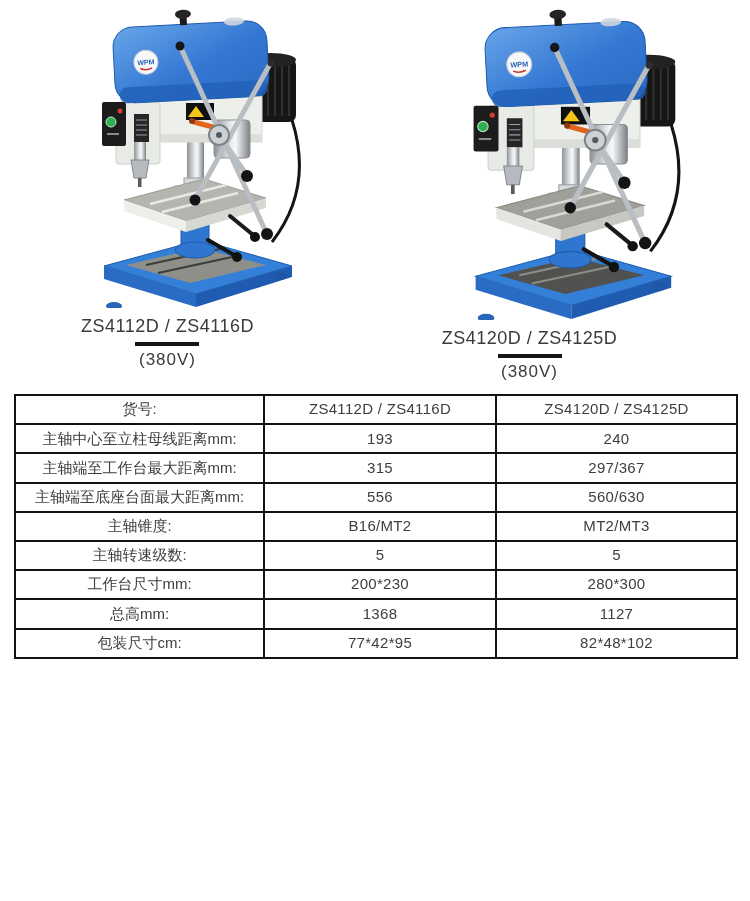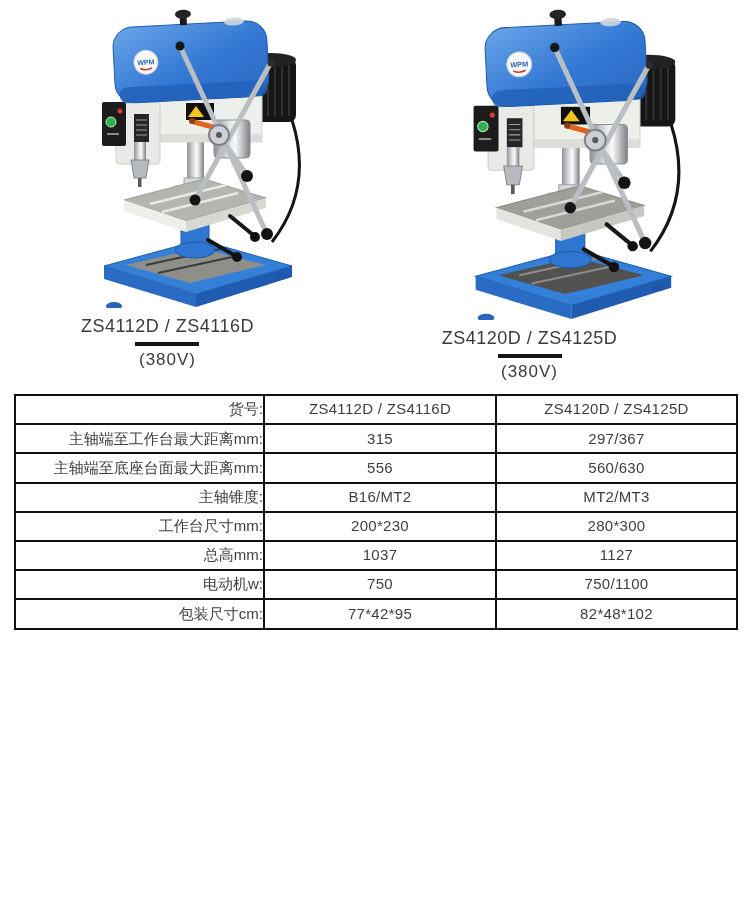--- a/index.html
+++ b/index.html
@@ -18,21 +18,21 @@
   .model{font-size:18px;letter-spacing:.5px;color:#3b3b3b;}
   .underbar{width:64px;height:4px;background:#151515;margin:5px 0 4px 0;}
   .voltage{font-size:17px;color:#3b3b3b;letter-spacing:1px;}
   
   .spec-wrap{margin:2px 0 0 14px;}
   table.spec{border-collapse:collapse;table-layout:fixed;width:722px;}
   table.spec td{
     border:2px solid #111;height:27.2px;font-size:15px;color:#3e3e3e;
     padding:0;line-height:1.1;
   }
-  td.lbl{text-align:right;padding-right:8px;}
+  td.lbl{text-align:center;padding-right:8px;}
   td.val{text-align:center;white-space:pre-wrap;letter-spacing:.3px;}
   col.c1{width:249px;}col.c2{width:232px;}col.c3{width:241px;}
   .hidden-defs{position:absolute;width:0;height:0;overflow:hidden;}
   
   svg.machine-a{--tableTop:#b5b5af;--tableSide:#eeeeea;--tableSide2:#d8d8d3;--tableSlot:#e9e9e4;
                 --tableEdge:#9c9c96;--plate:#8f8f89;--plateSlot:#3c3c3a;}
   svg.machine-b{--tableTop:#a0a09a;--tableSide:#e4e4e0;--tableSide2:#c8c8c3;--tableSlot:#d9d9d4;
                 --tableEdge:#8a8a84;--plate:#515150;--plateSlot:#8d8d87;}
 </style>
 </head>
@@ -161,48 +161,53 @@
         <col class="c2">
         <col class="c3">
       </colgroup>
     <tbody>
       <tr>
         <td class="lbl">货号:</td>
         <td class="val">ZS4112D / ZS4116D</td>
         <td class="val">ZS4120D / ZS4125D</td>
       </tr>
       <tr>
+        <td class="lbl">主轴中心至立柱母线距离mm:</td>
+        <td class="val">193</td>
+        <td class="val">240</td>
+      </tr>
+      <tr>
         <td class="lbl">主轴端至工作台最大距离mm:</td>
         <td class="val">315</td>
         <td class="val">297/367</td>
       </tr>
       <tr>
         <td class="lbl">主轴端至底座台面最大距离mm:</td>
         <td class="val">556</td>
         <td class="val">560/630</td>
       </tr>
       <tr>
         <td class="lbl">主轴锥度:</td>
         <td class="val">B16/MT2</td>
         <td class="val">MT2/MT3</td>
       </tr>
       <tr>
+        <td class="lbl">主轴转速级数:</td>
+        <td class="val">5</td>
+        <td class="val">5</td>
+      </tr>
+      <tr>
         <td class="lbl">工作台尺寸mm:</td>
         <td class="val">200*230</td>
         <td class="val">280*300</td>
       </tr>
       <tr>
         <td class="lbl">总高mm:</td>
-        <td class="val">1037</td>
+        <td class="val">1368</td>
         <td class="val">1127</td>
-      </tr>
-      <tr>
-        <td class="lbl">电动机w:</td>
-        <td class="val">750</td>
-        <td class="val">750/1100</td>
       </tr>
       <tr>
         <td class="lbl">包装尺寸cm:</td>
         <td class="val">77*42*95</td>
         <td class="val">82*48*102</td>
       </tr>
     </tbody>
   </table>
 </div>
 

